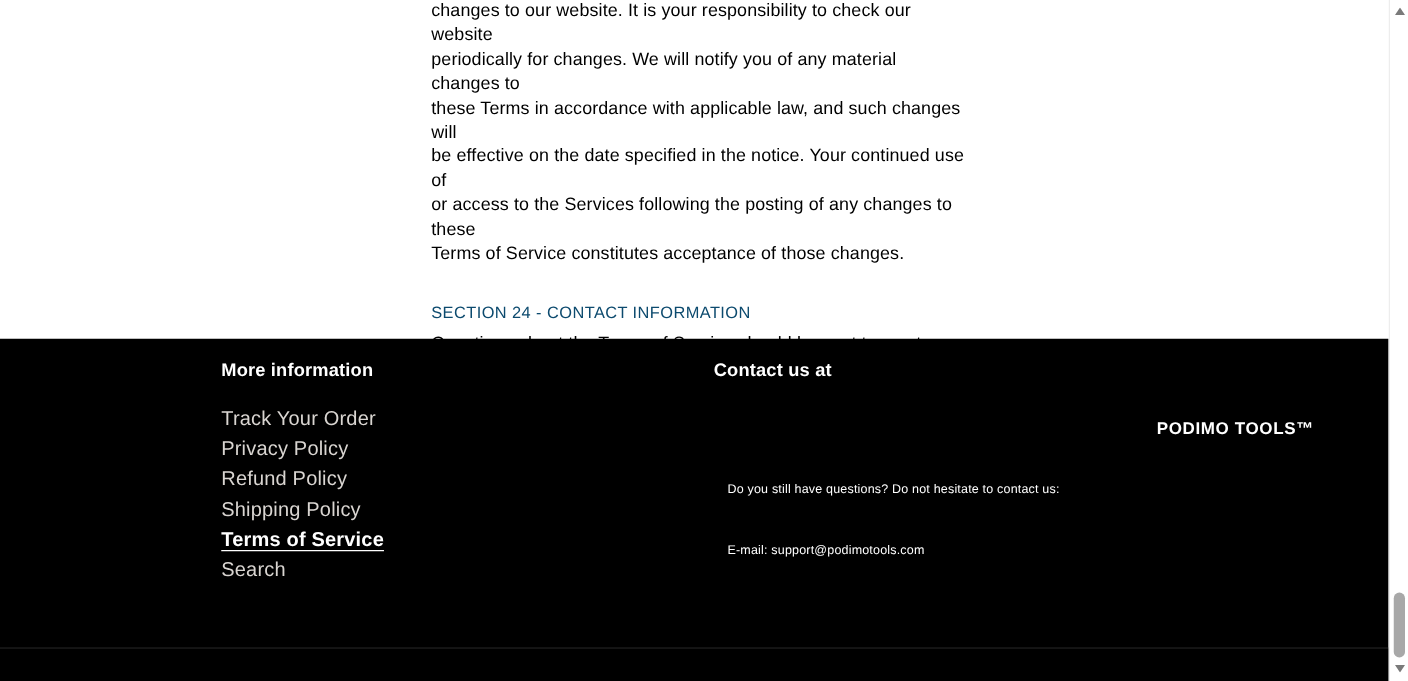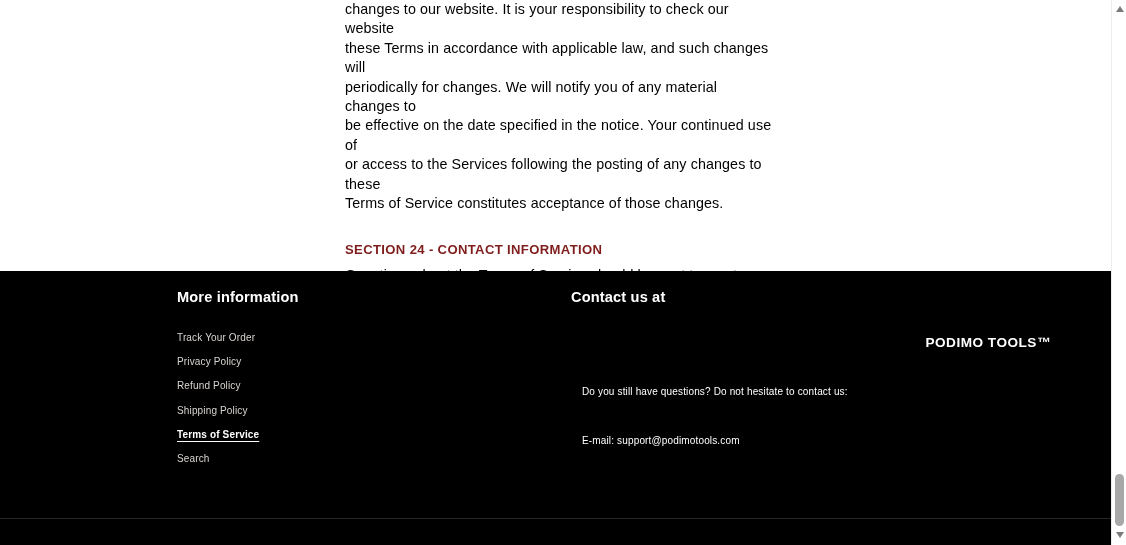--- a/index.html
+++ b/index.html
@@ -49,24 +49,24 @@
     font-weight: 400;
   }
   .para-body {
     padding-top: 0px;
   }
   .section-block {
     margin-top: 27px;
   }
   .section-heading {
     margin: 0 0 7px 0;
-    color: #7f1d1d;
+    color: #0c4a6e;
     font-size: 13.1px;
     line-height: 19px;
-    font-weight: 700;
+    font-weight: 400;
     letter-spacing: 0.35px;
   }
   .article .line {
     display: block;
   }
 
   
   .footer {
     position: absolute;
     left: 0;
@@ -112,21 +112,21 @@
     top: 17px;
   }
   .link-list li {
     margin: 0;
     padding: 0;
     height: 24.2px;
     line-height: 24.2px;
   }
   .footer-link {
     color: #d9d5d1;
-    font-size: 10px;
+    font-size: 16px;
     letter-spacing: 0.15px;
     text-decoration: none;
     cursor: pointer;
   }
   .footer-link.active {
     color: #ffffff;
     font-weight: 600;
     text-decoration: underline;
     text-underline-offset: 3px;
   }
@@ -210,22 +210,22 @@
 <body>
 
 <div id="page">
 
   <div class="viewport">
 
     <div class="article">
 
       <p class="para-body">
         <span class="line">changes to our website. It is your responsibility to check our website</span>
+        <span class="line">periodically for changes. We will notify you of any material changes to</span>
         <span class="line">these Terms in accordance with applicable law, and such changes will</span>
-        <span class="line">periodically for changes. We will notify you of any material changes to</span>
         <span class="line">be effective on the date specified in the notice. Your continued use of</span>
         <span class="line">or access to the Services following the posting of any changes to these</span>
         <span class="line">Terms of Service constitutes acceptance of those changes.</span>
       </p>
 
       <div class="section-block">
         <h2 class="section-heading">SECTION 24 - CONTACT INFORMATION</h2>
         <p>
           <span class="line">Questions about the Terms of Service should be sent to us at</span>
           <span class="line">shop@mgbusiness.us.</span>

